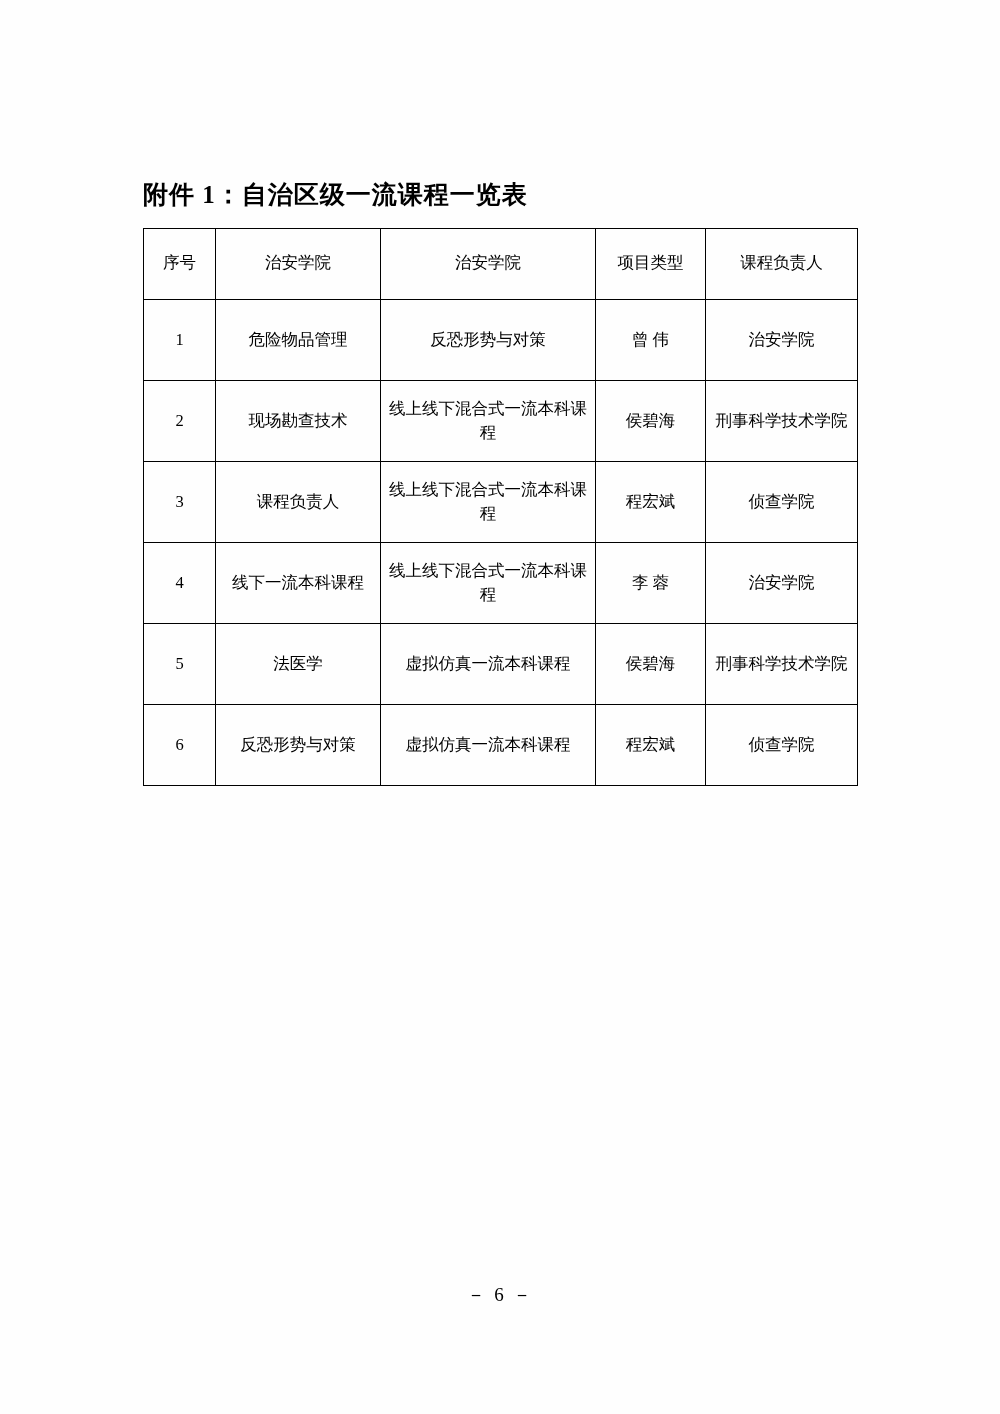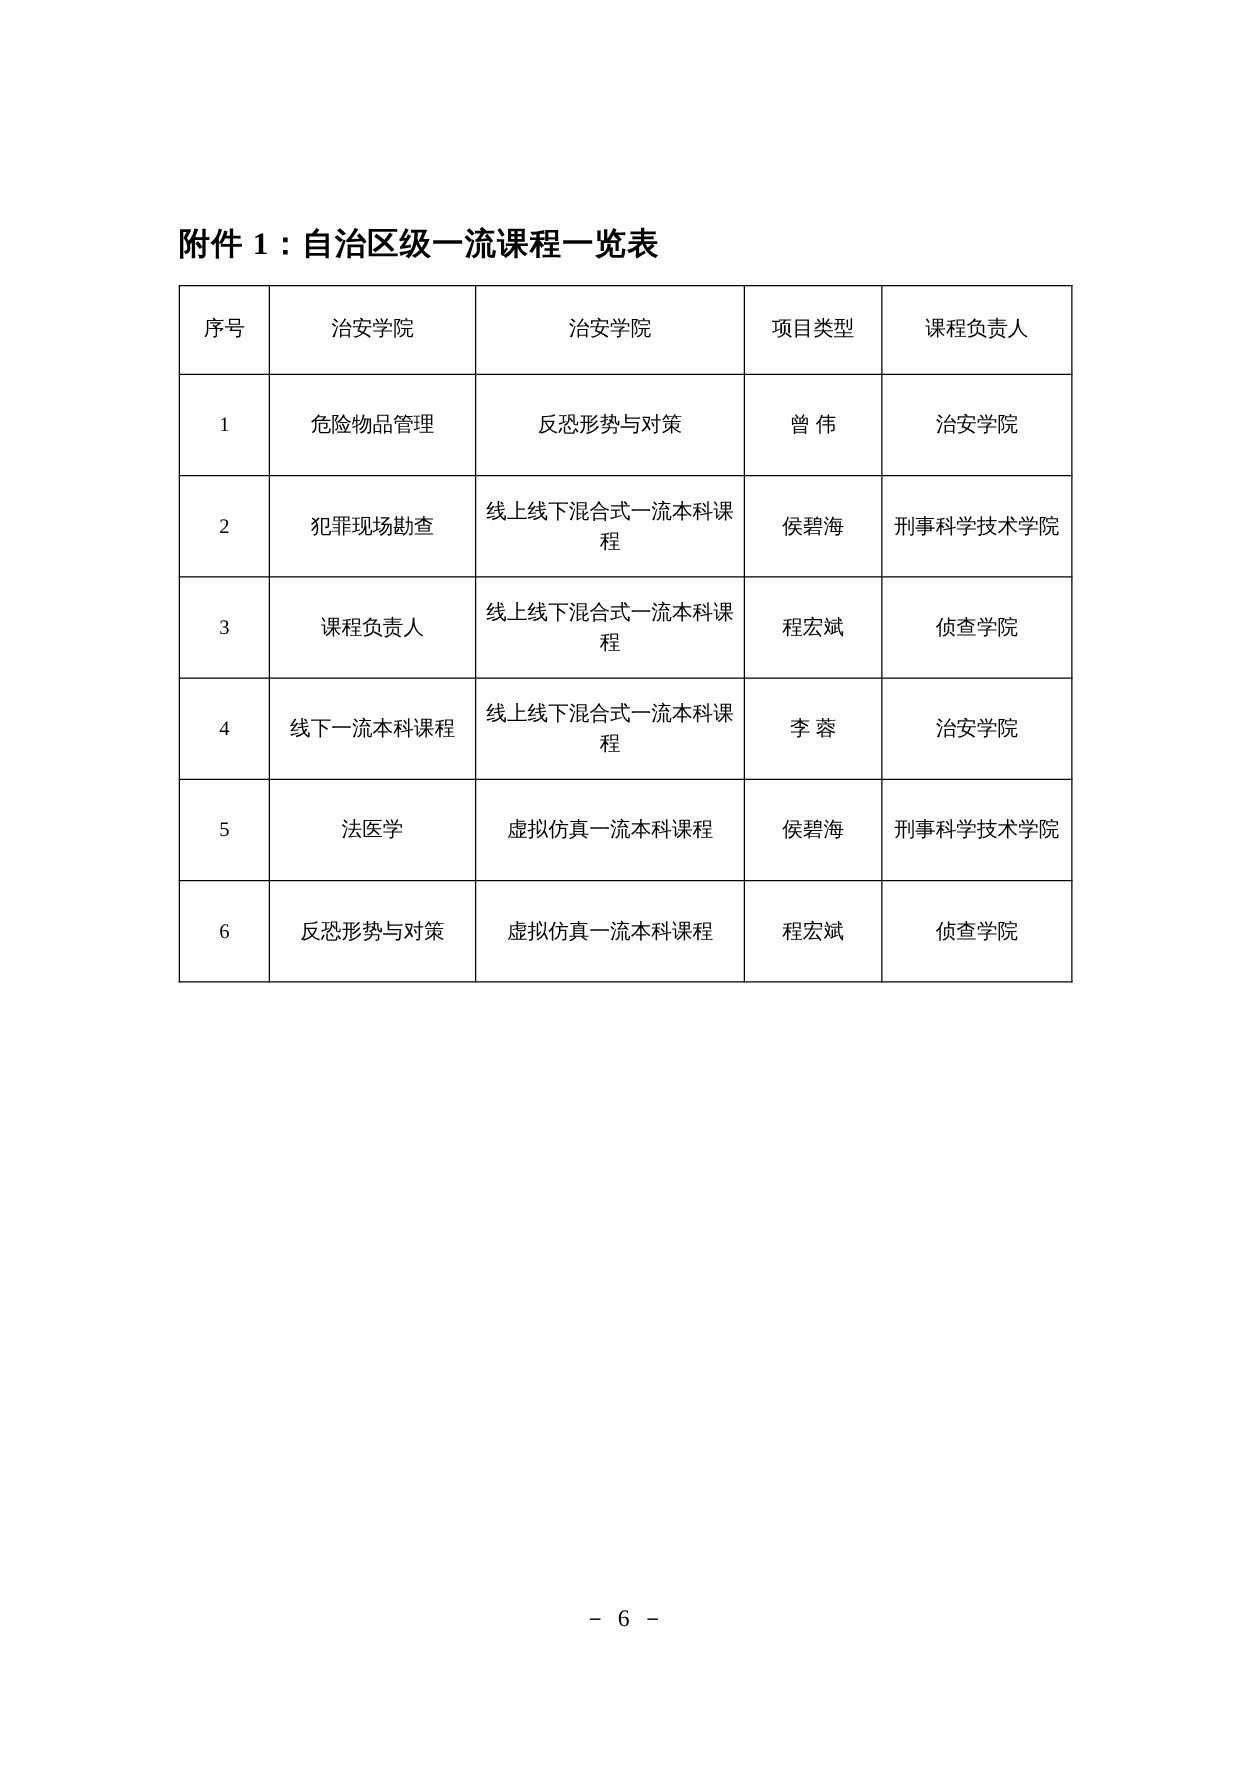--- a/index.html
+++ b/index.html
@@ -96,21 +96,21 @@
       <tr class="body-row">
         <td>1</td>
         <td>危险物品管理</td>
         <td>反恐形势与对策</td>
         <td>曾 伟</td>
         <td>治安学院</td>
       </tr>
 
       <tr class="body-row">
         <td>2</td>
-        <td>犯罪现场勘查</td>
+        <td>现场勘查技术</td>
         <td>线上线下混合式一流本科课程</td>
         <td>侯碧海</td>
         <td>刑事科学技术学院</td>
       </tr>
 
       <tr class="body-row">
         <td>3</td>
         <td>课程负责人</td>
         <td>线上线下混合式一流本科课程</td>
         <td>程宏斌</td>

